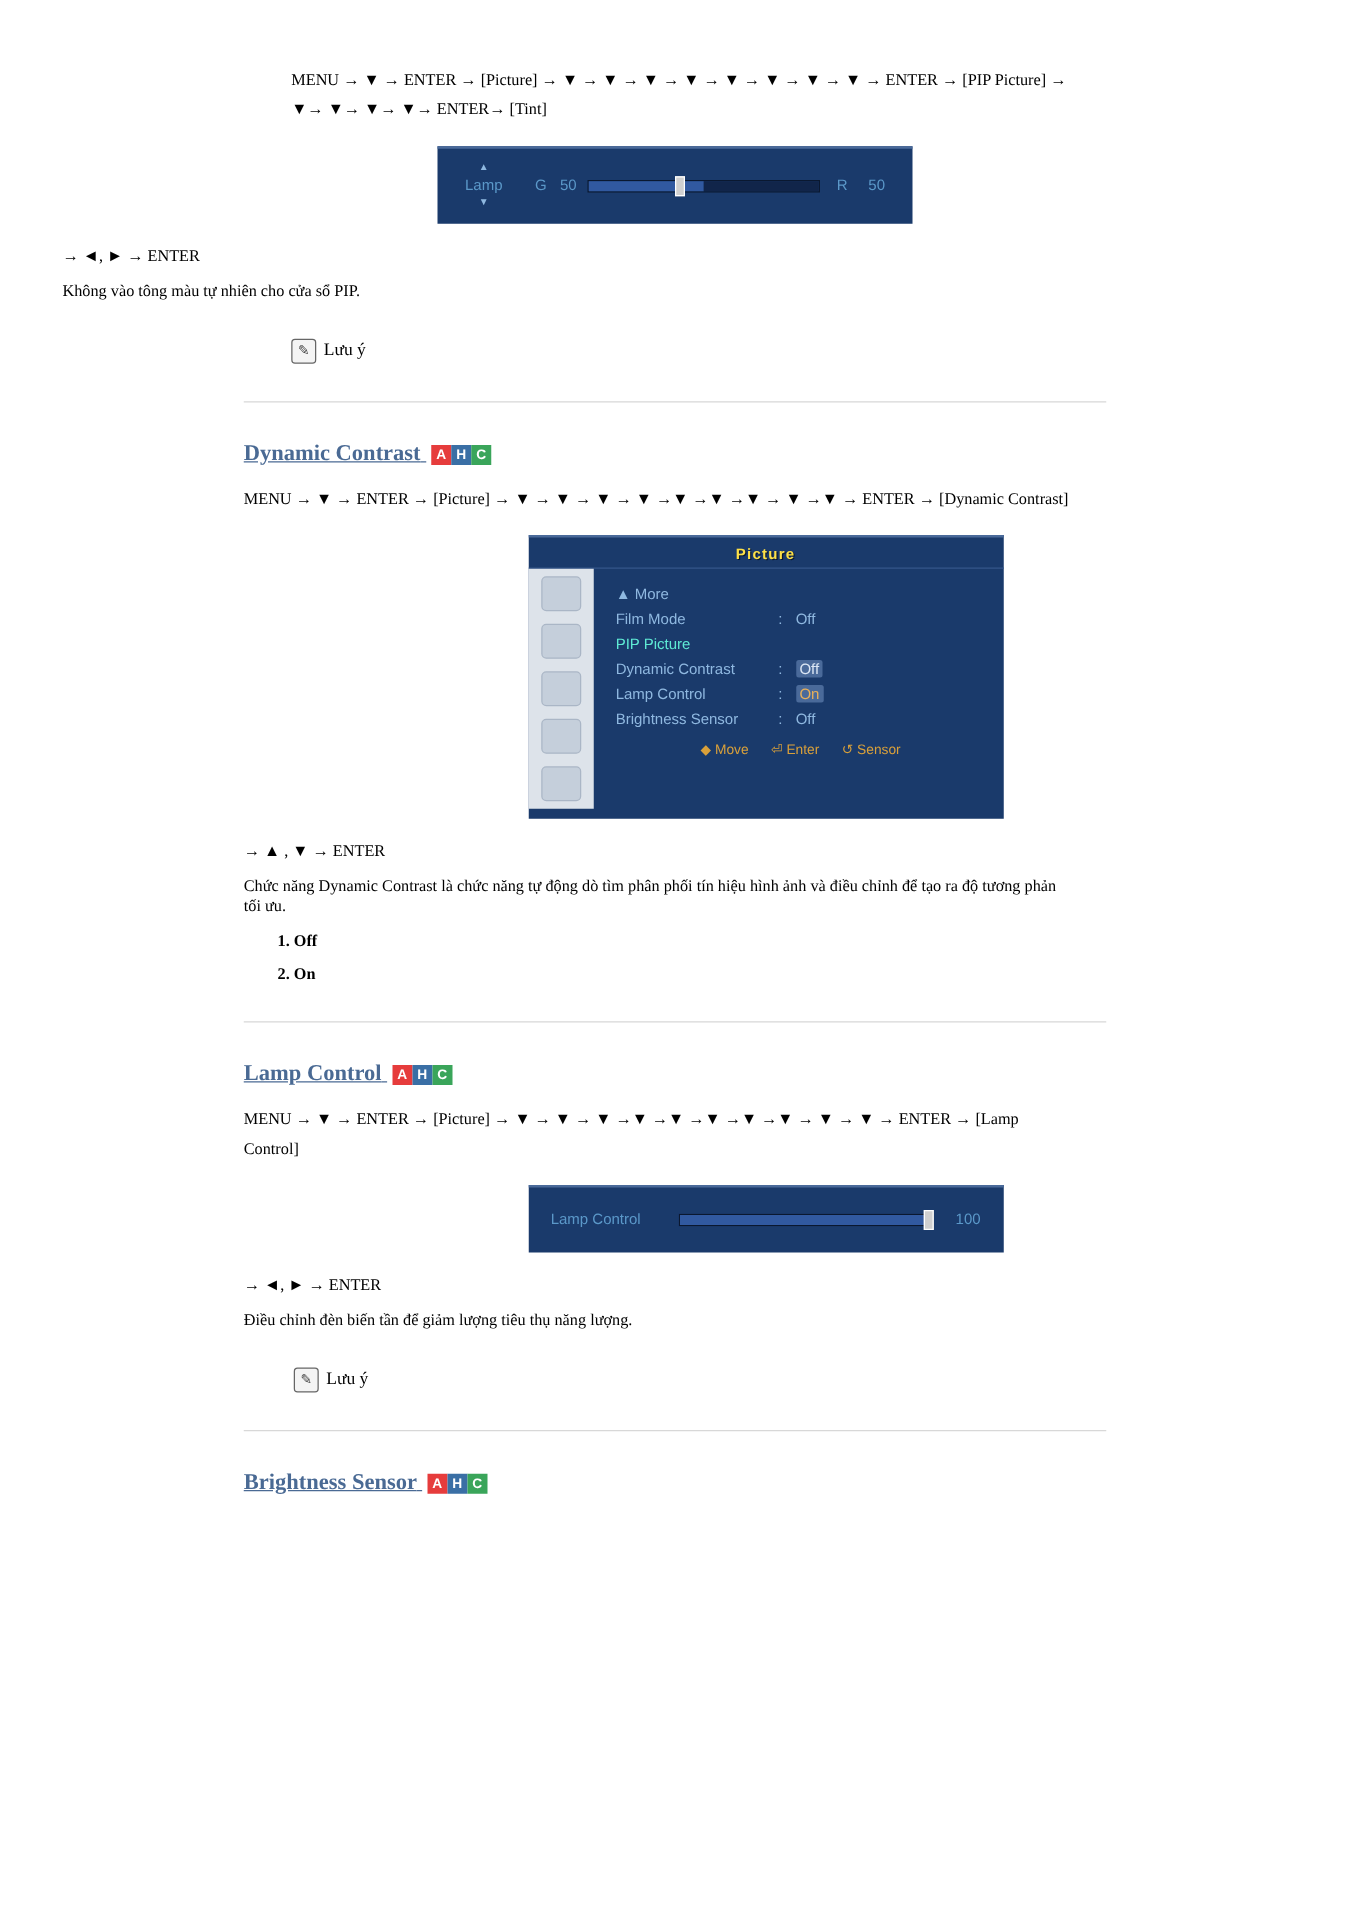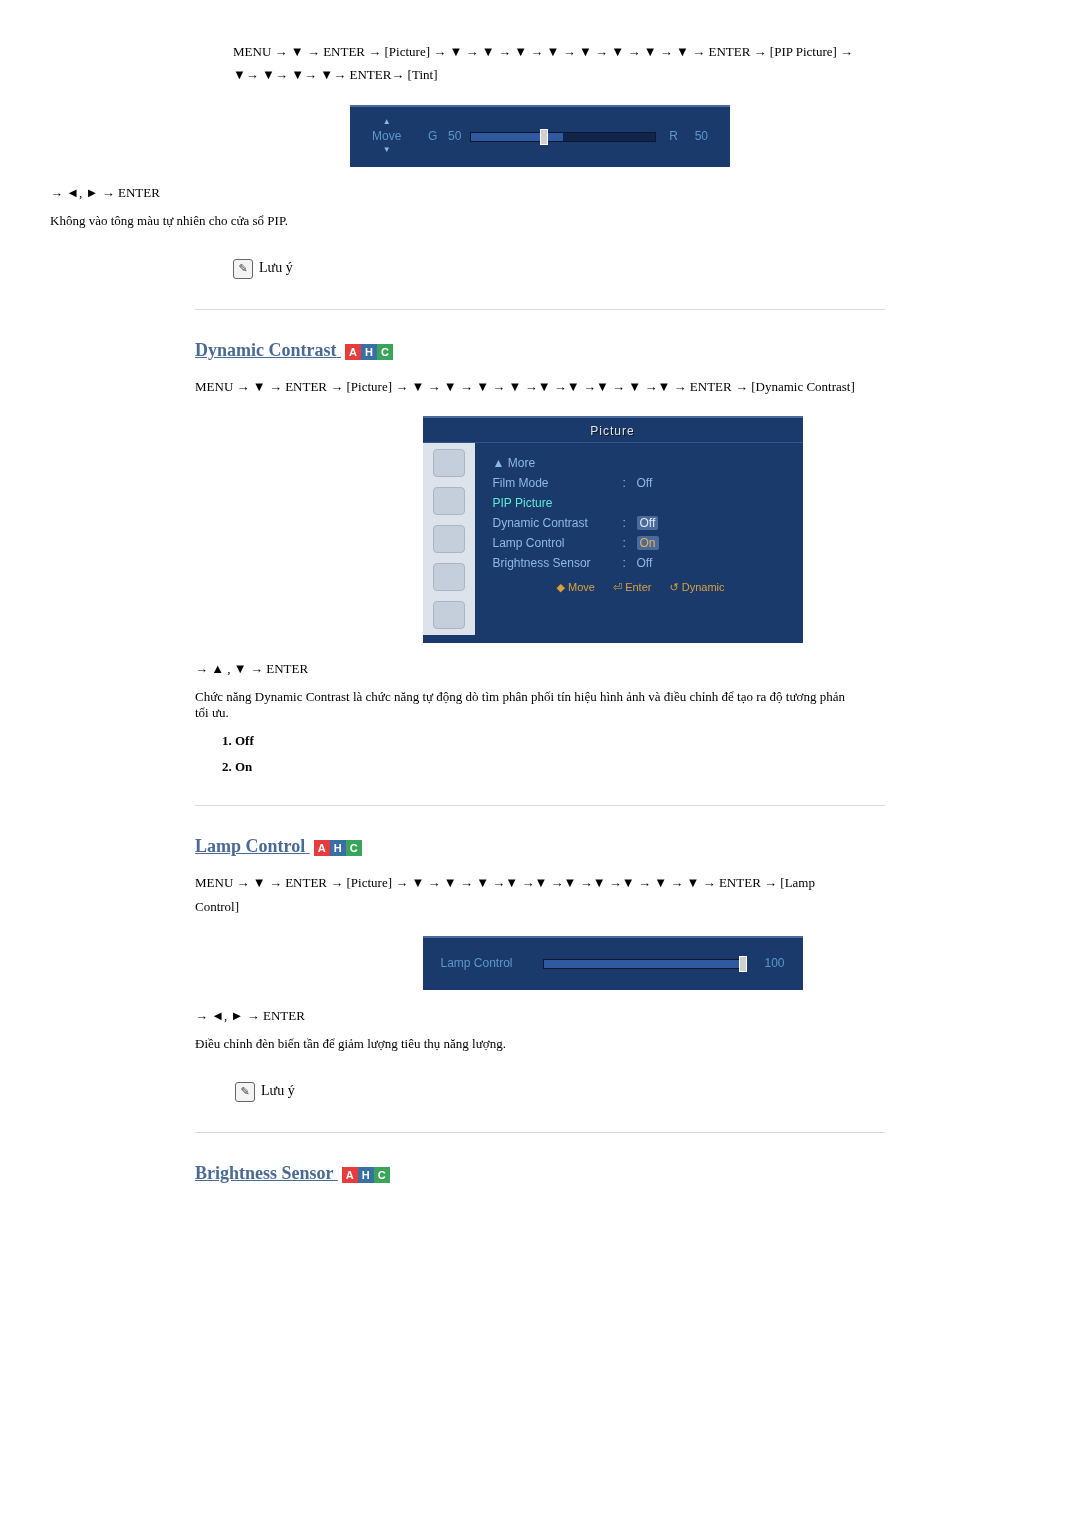--- a/index.html
+++ b/index.html
@@ -4,21 +4,21 @@
 <style>
   body {
     margin: 0;
     background: #fff;
     font-family: "Times New Roman", Times, serif;
     font-size: 13px;
     color: #000;
   }
   .page {
     width: 980px;
-    margin: 0 auto;
+    margin: 12px auto;
     padding: 40px 0 80px 0;
     box-sizing: border-box;
   }
   .indent1 { margin-left: 183px; }
   .indent0 { margin-left: 145px; }
   .nav-path {
     font-size: 13px;
     line-height: 1.8;
     margin-right: 170px;
   }
@@ -139,23 +139,23 @@
     background: #1a3a6b;
     color: #8fb8e0;
     font-family: Arial, sans-serif;
     font-size: 12px;
     border-top: 2px solid #4a6a9a;
     position: relative;
     padding-bottom: 8px;
   }
   .osd-title {
     text-align: center;
-    color: #e5e5e5;
+    color: #fde047;
     text-shadow: 1px 1px 0 #0a1830;
-    font-weight: normal;
+    font-weight: bold;
     padding: 6px 0 4px 0;
     border-bottom: 1px solid #34568a;
     letter-spacing: 1px;
   }
   .osd-body { display: flex; }
   .osd-sidebar {
     width: 52px;
     background: #dde3ea;
     display: flex;
     flex-direction: column;
@@ -240,21 +240,21 @@
 
 <div class="page">
 
   <div class="section-block">
     <div class="nav-path indent1">MENU → ▼ → ENTER → [Picture] → ▼ → ▼ → ▼ → ▼ → ▼ → ▼ → ▼ → ▼ → ENTER → [PIP Picture] → ▼→ ▼→ ▼→ ▼→ ENTER→ [Tint]</div>
 
     <div class="screenshot">
       <div class="tint-box">
         <div class="tint-label-col">
           <span class="tri-up">▲</span>
-          <span>Move</span>
+          <span>Lamp</span>
           <span class="tri-down">▼</span>
         </div>
         <span class="tint-g">G</span>
         <span class="tint-g-val">50</span>
         <div class="tint-bar">
           <div class="half-blue"></div>
           <div class="half-dark"></div>
         </div>
         <div class="tint-handle"></div>
         <span class="tint-r">R</span>
@@ -320,21 +320,21 @@
             <span class="val"><span class="osd-hl orange">On</span></span>
           </div>
           <div class="osd-row">
             <span class="lbl">Brightness Sensor</span>
             <span class="colon">:</span>
             <span class="val">Off</span>
           </div>
           <div class="osd-footer">
             <span>◆ Move</span>
             <span>⏎ Enter</span>
-            <span>↺ Dynamic</span>
+            <span>↺ Sensor</span>
           </div>
         </div>
       </div>
     </div>
 
     <div class="para" style="margin-left:0;">→ ▲ , ▼ → ENTER</div>
     <div class="para" style="margin-left:0;">Chức năng Dynamic Contrast là chức năng tự động dò tìm phân phối tín hiệu hình ảnh và điều chỉnh để tạo ra độ tương phản tối ưu.</div>
 
     <ol class="opts">
       <li>Off</li>

